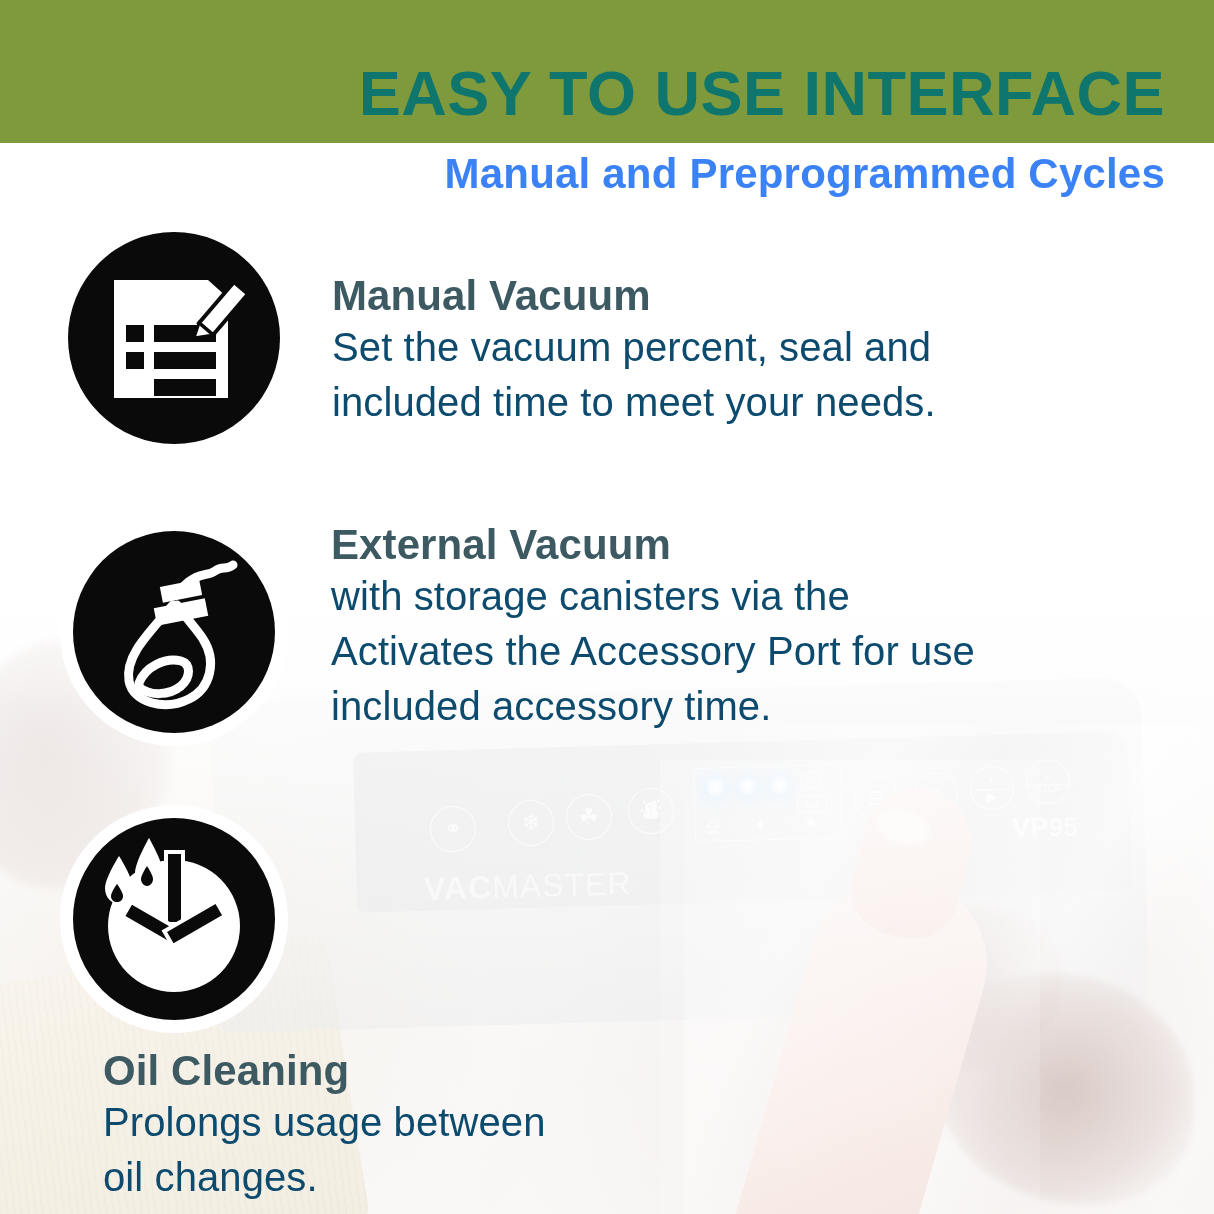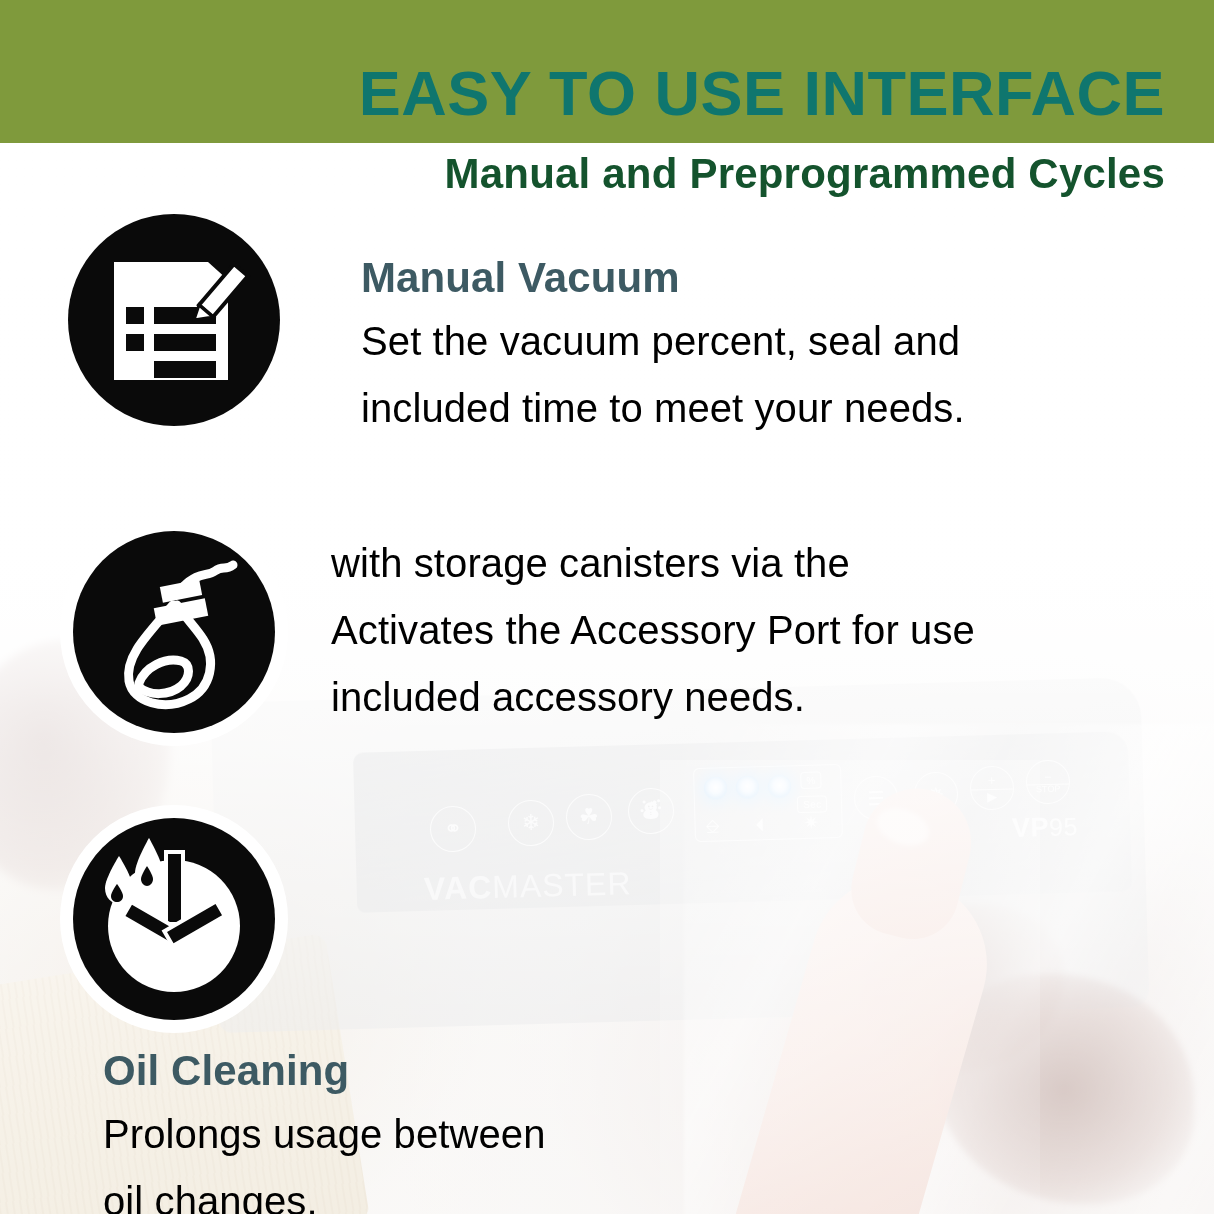--- a/index.html
+++ b/index.html
@@ -231,34 +231,34 @@
     letter-spacing: 0.5px;
     line-height: 1;
     white-space: nowrap;
     font-family: "Liberation Sans", sans-serif;
   }
   #subtitle {
     position: absolute;
     right: 49px; top: 153px;
     font-size: 42px;
     font-weight: 700;
-    color: #14532d;
+    color: #3b82f6;
     line-height: 1;
     white-space: nowrap;
     letter-spacing: 0.2px;
     font-family: "Liberation Sans", sans-serif;
   }
 
   
   .feature {
     position: absolute;
     display: flex;
     align-items: flex-start;
   }
-  #feature-0 { left: 68px; top: 214px; gap: 29px; }
+  #feature-0 { left: 68px; top: 232px; }
   #feature-1 { left: 60px; top: 518px; }
   #feature-2 { left: 60px; top: 805px; flex-direction: column; }
 
   .badge {
     position: relative;
     flex: 0 0 auto;
     border-radius: 50%;
     background: #0a0a0a;
     display: flex;
     align-items: center;
@@ -292,25 +292,25 @@
     font-size: 42px;
     font-weight: 700;
     color: #3d5a63;
     line-height: 1.06;
     white-space: nowrap;
     letter-spacing: 0.1px;
   }
   .fbody {
     font-size: 40px;
     font-weight: 400;
-    color: #000000;
+    color: #0c4a6e;
     line-height: 1.33;
     white-space: nowrap;
     letter-spacing: 0.1px;
-    margin-top: 14px;
+    margin-top: 2px;
   }
 </style>
 </head>
 <body>
 
 <div id="page">
 
   <div id="photo">
     <div class="base"></div>
     <div class="board"></div>
@@ -396,23 +396,24 @@
             <path d="M100 74 C72 106, 52 126, 56 150 C60 172, 92 180, 116 168 C138 157, 144 130, 130 108 C124 98, 112 86, 104 74"></path>
             <path d="M66 152 C72 136, 92 126, 108 130 C118 133, 118 146, 108 155 C96 165, 76 165, 66 156 Z"></path>
             <path d="M110 56 C126 40, 134 46, 142 40 C150 34, 152 40, 160 34"></path>
           </g>
           <rect x="88" y="52" width="40" height="16" fill="#ffffff" transform="rotate(-11 108 60)"></rect>
           <rect x="82" y="72" width="52" height="18" fill="#ffffff" transform="rotate(-11 108 81)"></rect>
         </svg>
       </div>
     </div>
     <div class="ftext">
+      <div class="fhead">External Vacuum</div>
       <div class="fbody">with storage canisters via the</div>
       <div class="fbody">Activates the Accessory Port for use</div>
-      <div class="fbody">included accessory needs.</div>
+      <div class="fbody">included accessory time.</div>
     </div>
   </div>
 
   <div class="feature" id="feature-2">
     <div class="badge">
       <div class="disc">
         <svg width="202" height="202" viewBox="0 0 202 202">
           <circle cx="101" cy="108" r="66" fill="#ffffff"></circle>
           <rect x="93" y="34" width="17" height="72" fill="#0a0a0a" stroke="#ffffff" stroke-width="4"></rect>
           <rect x="93" y="112" width="17" height="60" fill="#0a0a0a" stroke="#ffffff" stroke-width="4" transform="rotate(120 101 118)"></rect>

